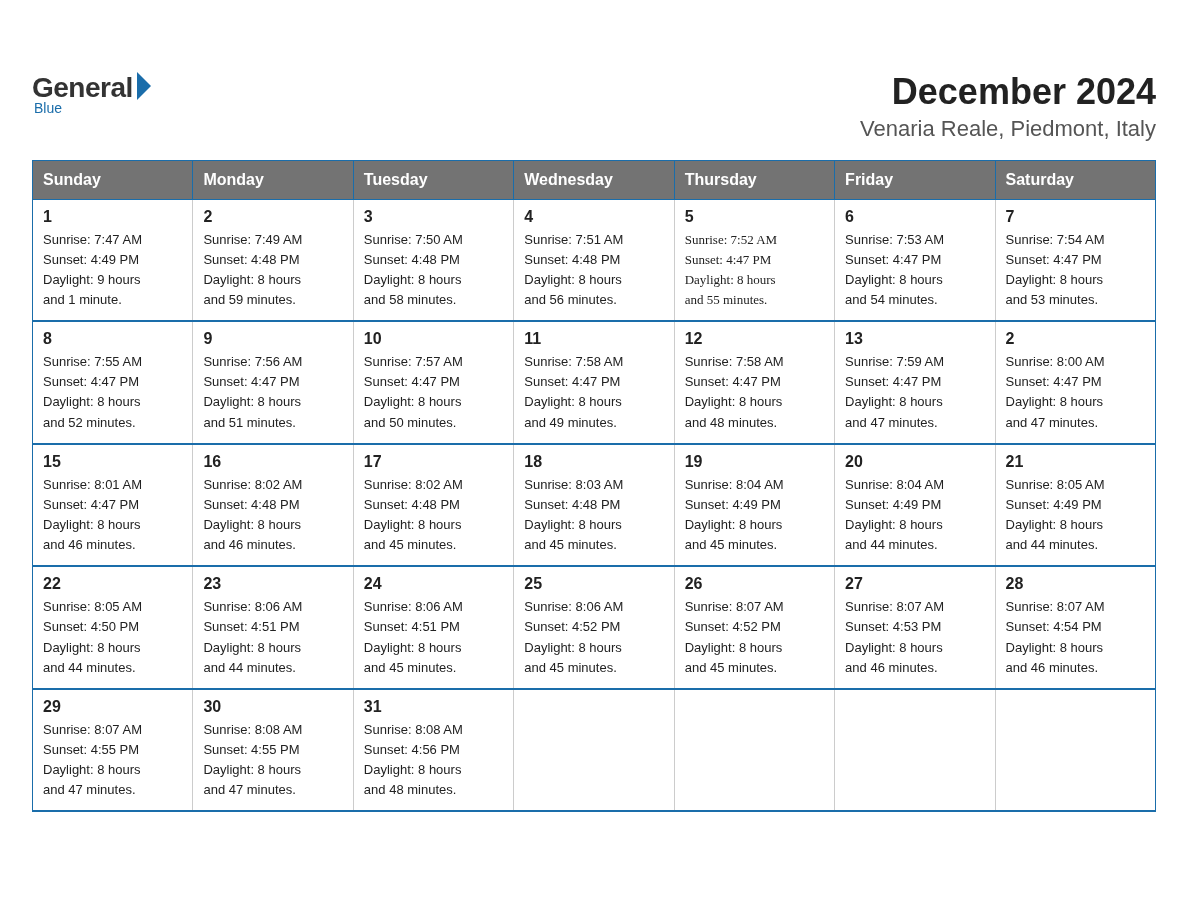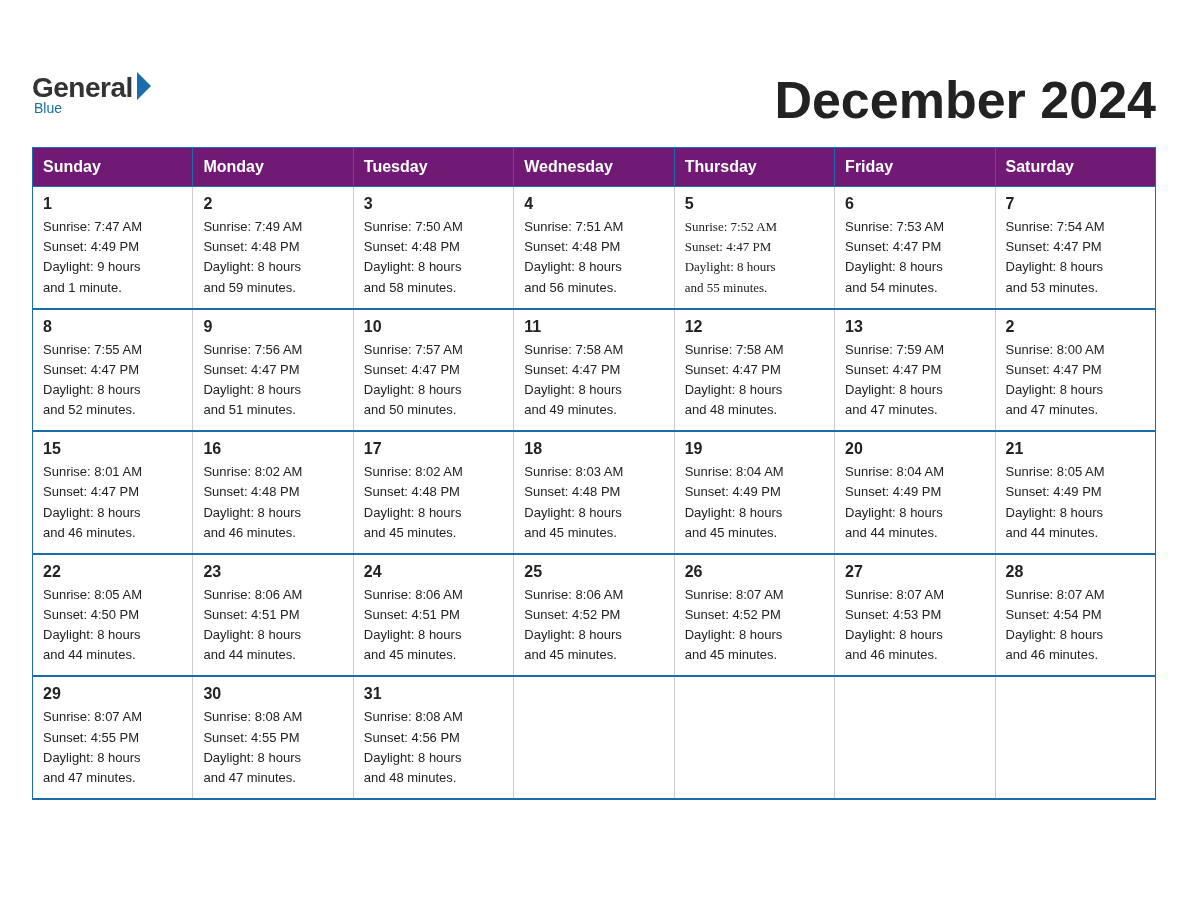--- a/index.html
+++ b/index.html
@@ -45,37 +45,37 @@
       font-size: 14px;
       color: #1a6daa;
       margin-left: 2px;
       margin-top: -4px;
       text-align: center;
     }
     .title-block {
       text-align: right;
     }
     .month-title {
-      font-size: 52px;
+      font-size: 36px;
       font-weight: bold;
       color: #222;
       line-height: 1.1;
     }
     .location {
       font-size: 22px;
       color: #555;
       margin-top: 4px;
     }
     table {
       width: 100%;
       border-collapse: collapse;
       table-layout: fixed;
     }
     thead tr {
-      background-color: #701a75;
+      background-color: #737373;
     }
     thead th {
       color: #fff;
       font-size: 16px;
       font-weight: 600;
       padding: 10px 10px;
       text-align: left;
       border: 1px solid #1a6daa;
     }
     tbody tr {
@@ -113,20 +113,21 @@
 <div class="header">
   <div class="logo">
     <div class="logo-top">
         <span class="logo-general">General</span>
         <div class="logo-triangle"></div>
       </div>
     <span class="logo-subtitle">Blue</span>
   </div>
   <div class="title-block">
     <div class="month-title">December 2024</div>
+    <div class="location">Venaria Reale, Piedmont, Italy</div>
   </div>
 </div>
 
 <table>
   <thead>
     <tr>
     <th>Sunday</th>
         <th>Monday</th>
         <th>Tuesday</th>
         <th>Wednesday</th>

